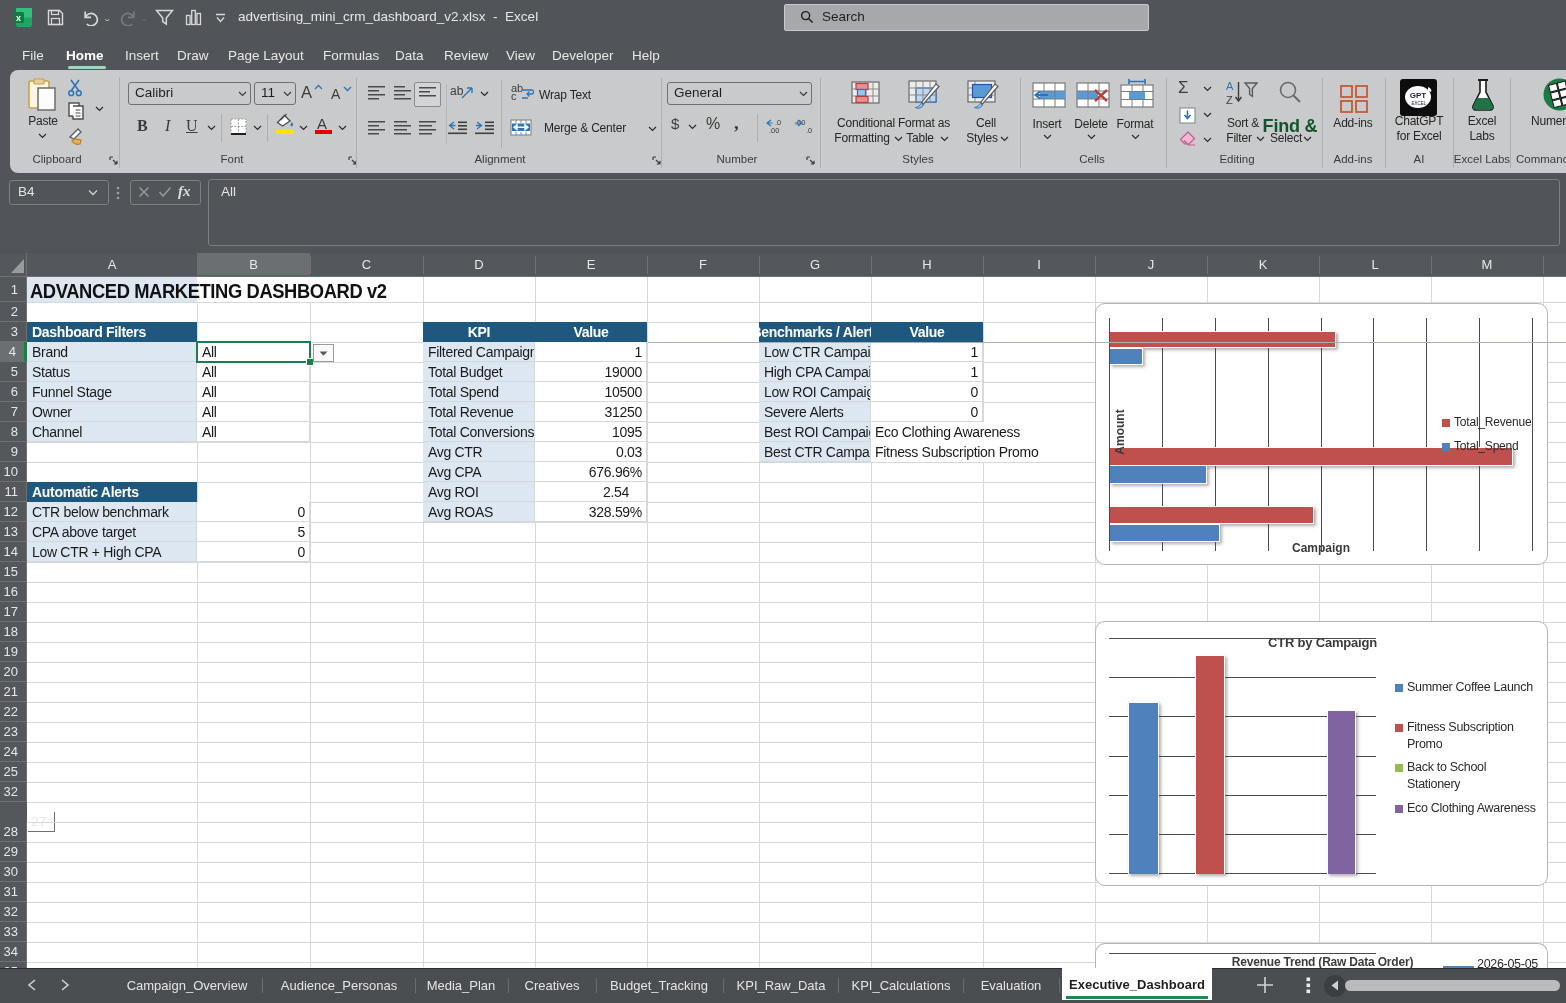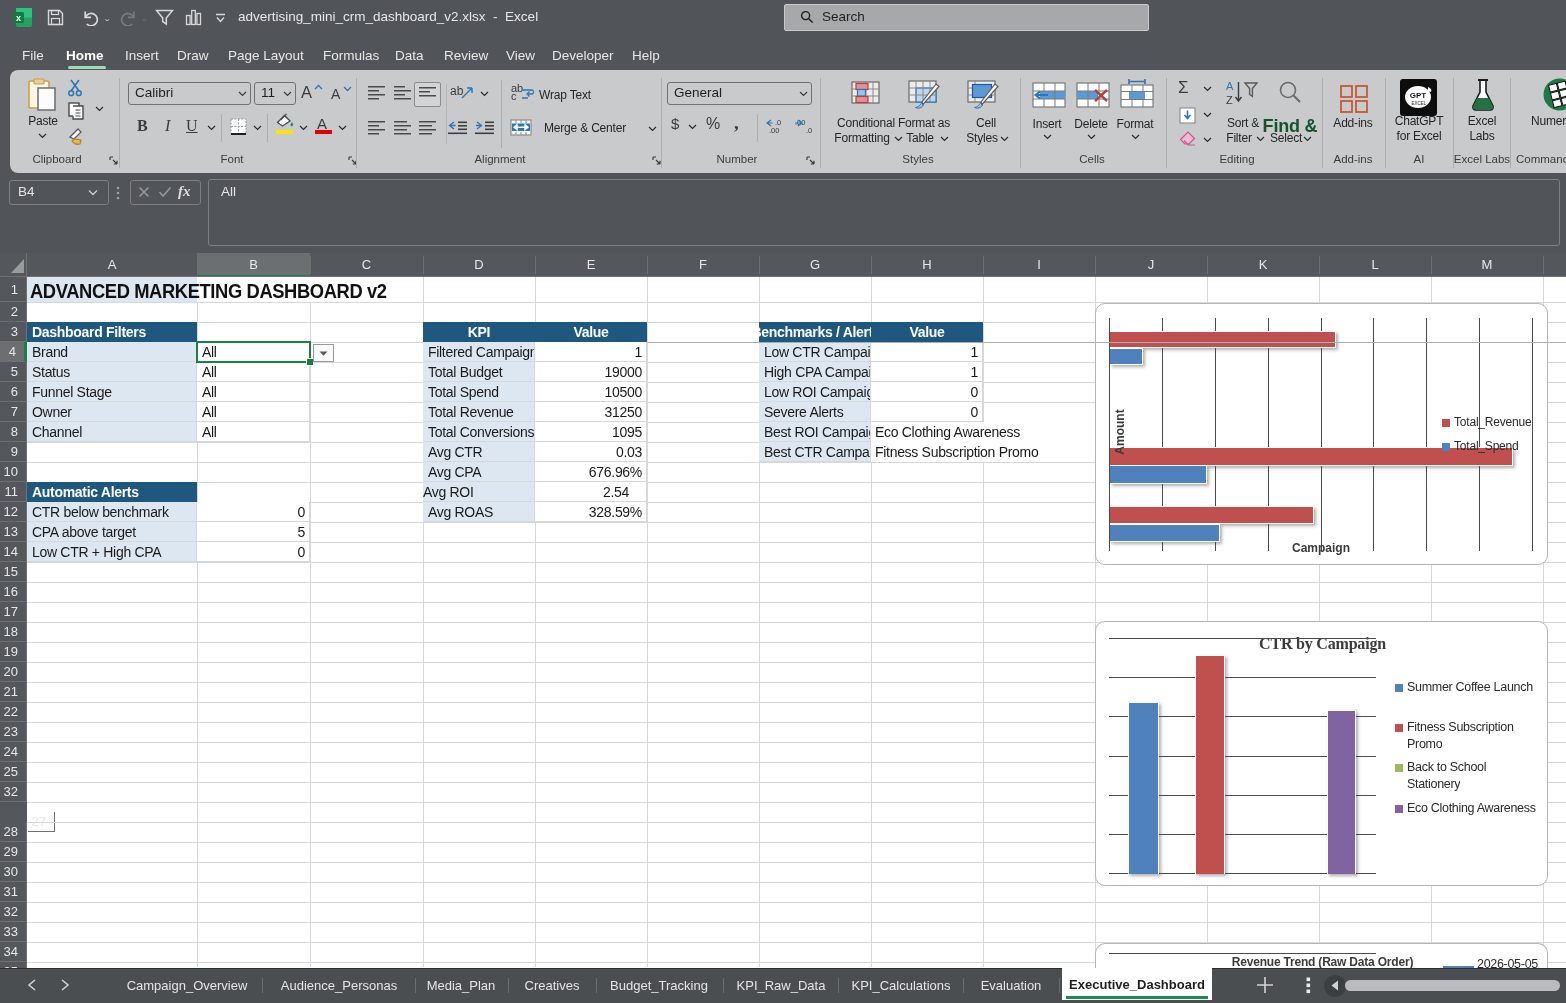--- a/index.html
+++ b/index.html
@@ -573,21 +573,21 @@
 <div class="cell lblue cb" style="left:423px;top:382px;width:112px;padding-left:5px;">Total Spend</div>
 <div class="cell cb rt" style="left:535px;top:382px;width:112px;padding-right:4px;background:#fff;">10500</div>
 <div class="cell lblue cb" style="left:423px;top:402px;width:112px;padding-left:5px;">Total Revenue</div>
 <div class="cell cb rt" style="left:535px;top:402px;width:112px;padding-right:4px;background:#fff;">31250</div>
 <div class="cell lblue cb" style="left:423px;top:422px;width:112px;padding-left:5px;">Total Conversions</div>
 <div class="cell cb rt" style="left:535px;top:422px;width:112px;padding-right:4px;background:#fff;">1095</div>
 <div class="cell lblue cb" style="left:423px;top:442px;width:112px;padding-left:5px;">Avg CTR</div>
 <div class="cell cb rt" style="left:535px;top:442px;width:112px;padding-right:4px;background:#fff;">0.03</div>
 <div class="cell lblue cb" style="left:423px;top:462px;width:112px;padding-left:5px;">Avg CPA</div>
 <div class="cell cb rt" style="left:535px;top:462px;width:112px;padding-right:4px;background:#fff;">676.96%</div>
-<div class="cell lblue cb" style="left:423px;top:482px;width:112px;">Avg ROI</div>
+<div class="cell lblue cb" style="left:423px;top:482px;width:112px;padding-left:5px;">Avg ROI</div>
 <div class="cell cb rt" style="left:535px;top:482px;width:112px;padding-right:17px;background:#fff;">2.54</div>
 <div class="cell lblue cb" style="left:423px;top:502px;width:112px;padding-left:5px;">Avg ROAS</div>
 <div class="cell cb rt" style="left:535px;top:502px;width:112px;padding-right:4px;background:#fff;">328.59%</div>
 <div class="cell hblue" style="left:759px;top:322px;width:112px;">
         <div style="width:140px;margin-left:-13px;text-align:center;">Benchmarks / Alerts</div>
       </div>
 <div class="cell hblue ct" style="left:871px;top:322px;width:112px;">Value</div>
 <div class="cell lblue cb" style="left:759px;top:342px;width:112px;padding-left:5px;">Low CTR Campaigns</div>
 <div class="cell cb rt" style="left:871px;top:342px;width:112px;padding-right:4px;background:#fff;">1</div>
 <div class="cell lblue cb" style="left:759px;top:362px;width:112px;padding-left:5px;">High CPA Campaigns</div>
@@ -627,21 +627,21 @@
         <div class="abs" style="left:14px;top:220px;width:109px;height:16px;background:#4f81bd;border:1px solid #fff;border-left:none;box-shadow:2px 2px 3px rgba(80,80,80,.45);"></div>
         <div class="abs bold" style="left:-36px;top:121px;width:120px;text-align:center;font-size:12px;color:#3b3b3b;transform:rotate(-90deg);">Amount</div>
         <div class="abs bold" style="left:160px;top:237px;width:130px;text-align:center;font-size:12px;color:#3b3b3b;">Campaign</div>
         <div class="abs" style="left:346px;top:115px;width:8px;height:8px;background:#c0504d;"></div>
         <div class="abs nw" style="left:358px;top:111px;font-size:12px;letter-spacing:-0.2px;color:#2b2b2b;">Total_Revenue</div>
         <div class="abs" style="left:346px;top:139px;width:8px;height:8px;background:#4f81bd;"></div>
         <div class="abs nw" style="left:358px;top:135px;font-size:12px;letter-spacing:-0.2px;color:#2b2b2b;">Total_Spend</div>
       </div>
 <div class="abs" style="left:648px;top:342px;width:918px;height:1px;background:#a9afb4;"></div>
 <div class="abs" style="left:1095px;top:621px;width:453px;height:265px;background:#fff;border:1.5px solid #b5b5b5;border-radius:10px;box-sizing:border-box;">
-        <div class="abs ct bold" style="left:0;top:13px;width:453px;font-size:16px;letter-spacing:-0.2px;color:#3b3b3b;font-family:Liberation Serif, serif;">CTR by Campaign</div>
+        <div class="abs ct bold" style="left:0;top:13px;width:453px;font-size:13px;letter-spacing:-0.2px;color:#3b3b3b;">CTR by Campaign</div>
         <div class="abs" style="left:13px;top:16px;width:267px;height:1px;background:#4a4a4a;"></div>
         <div class="abs" style="left:13px;top:55px;width:267px;height:1px;background:#4a4a4a;"></div>
         <div class="abs" style="left:13px;top:94px;width:267px;height:1px;background:#4a4a4a;"></div>
         <div class="abs" style="left:13px;top:134px;width:267px;height:1px;background:#4a4a4a;"></div>
         <div class="abs" style="left:13px;top:173px;width:267px;height:1px;background:#4a4a4a;"></div>
         <div class="abs" style="left:13px;top:212px;width:267px;height:1px;background:#4a4a4a;"></div>
         <div class="abs" style="left:13px;top:251px;width:267px;height:1px;background:#4a4a4a;"></div>
         <div class="abs" style="left:32px;top:80px;width:29px;height:171px;background:#4f81bd;border:1px solid #fff;border-bottom:none;box-shadow:2px 2px 3px rgba(80,80,80,.45);"></div>
         <div class="abs" style="left:99px;top:33px;width:28px;height:218px;background:#c0504d;border:1px solid #fff;border-bottom:none;box-shadow:2px 2px 3px rgba(80,80,80,.45);"></div>
         <div class="abs" style="left:231px;top:88px;width:27px;height:163px;background:#8064a2;border:1px solid #fff;border-bottom:none;box-shadow:2px 2px 3px rgba(80,80,80,.45);"></div>

